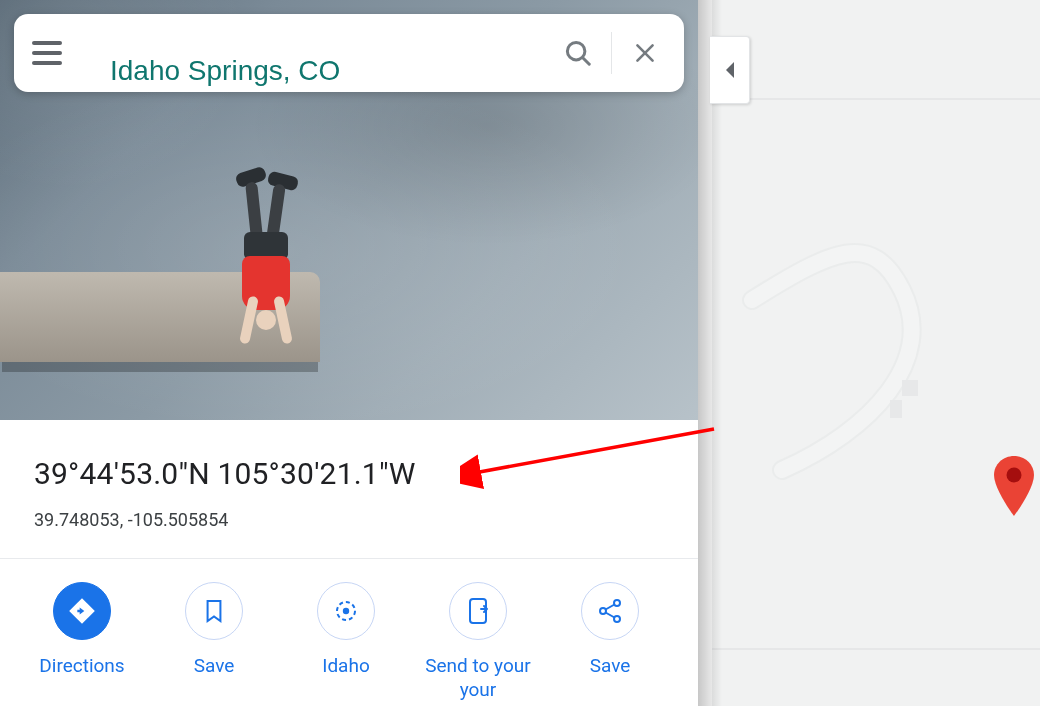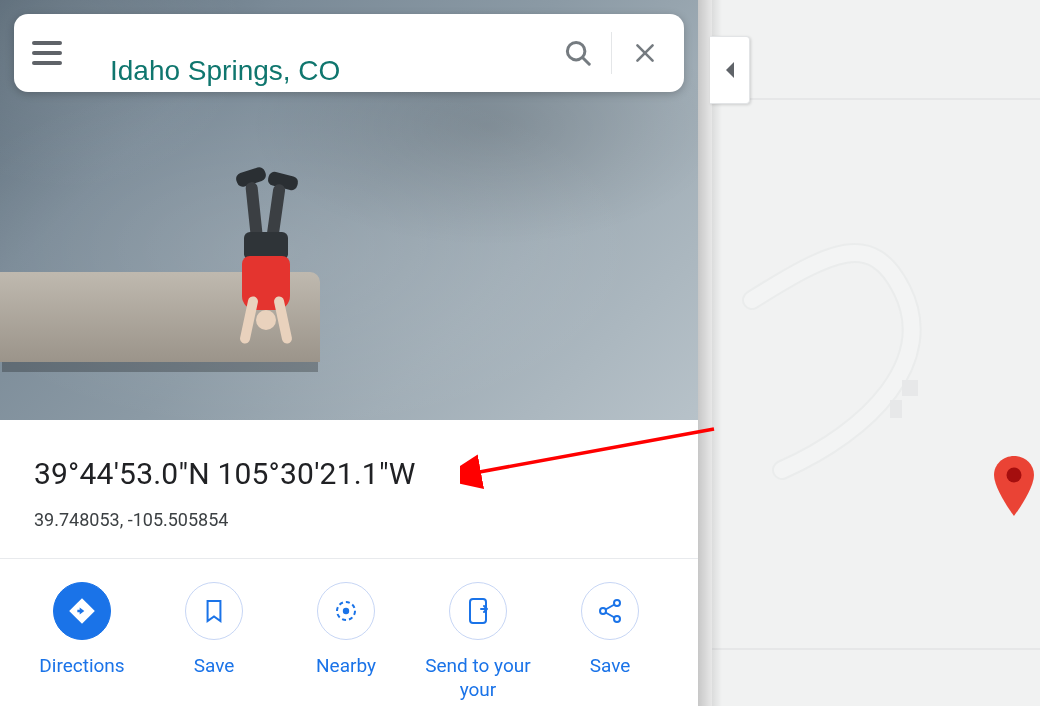--- a/index.html
+++ b/index.html
@@ -314,21 +314,21 @@
       <div class="lbl">Save</div>
     </div>
 
     <div class="action">
       <div class="circle">
         <svg width="28" height="28" viewBox="0 0 28 28" fill="none" stroke="#1a73e8" stroke-width="2">
           <circle cx="14" cy="14" r="9" stroke-dasharray="4 3"></circle>
           <circle cx="14" cy="14" r="3.2" fill="#1a73e8" stroke="none"></circle>
         </svg>
       </div>
-      <div class="lbl">Nearby</div>
+      <div class="lbl">Idaho</div>
     </div>
 
     <div class="action">
       <div class="circle">
         <svg width="22" height="28" viewBox="0 0 22 28" fill="none" stroke="#1a73e8" stroke-width="2">
           <rect x="3" y="2" width="16" height="24" rx="3"></rect>
           <path d="M14 12h6m0 0-3-3m3 3-3 3" stroke-linecap="round"></path>
         </svg>
       </div>
       <div class="lbl">Send to your your</div>

